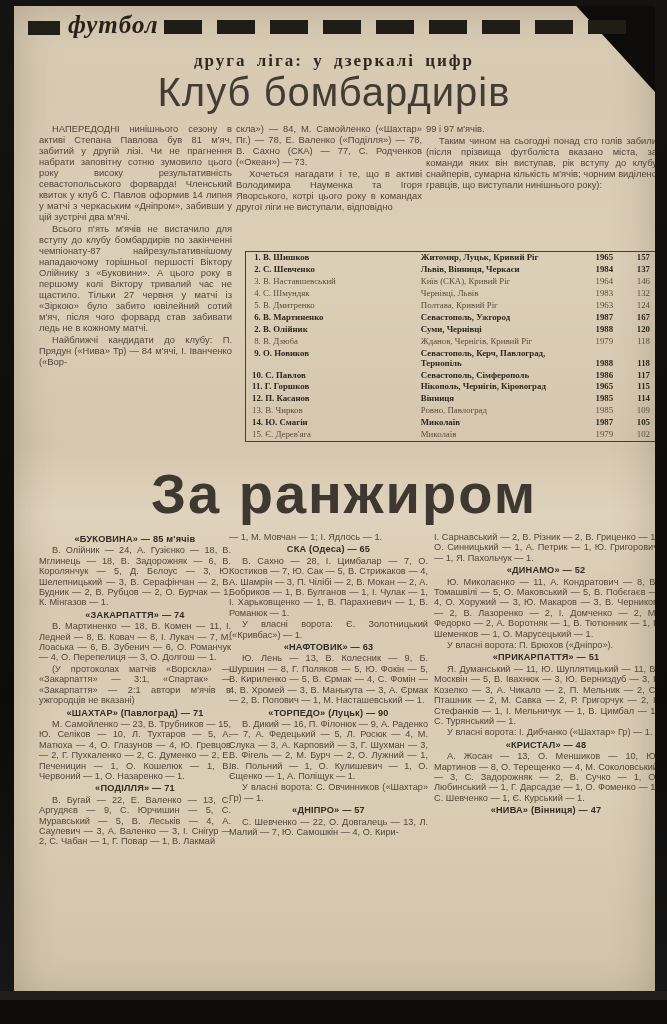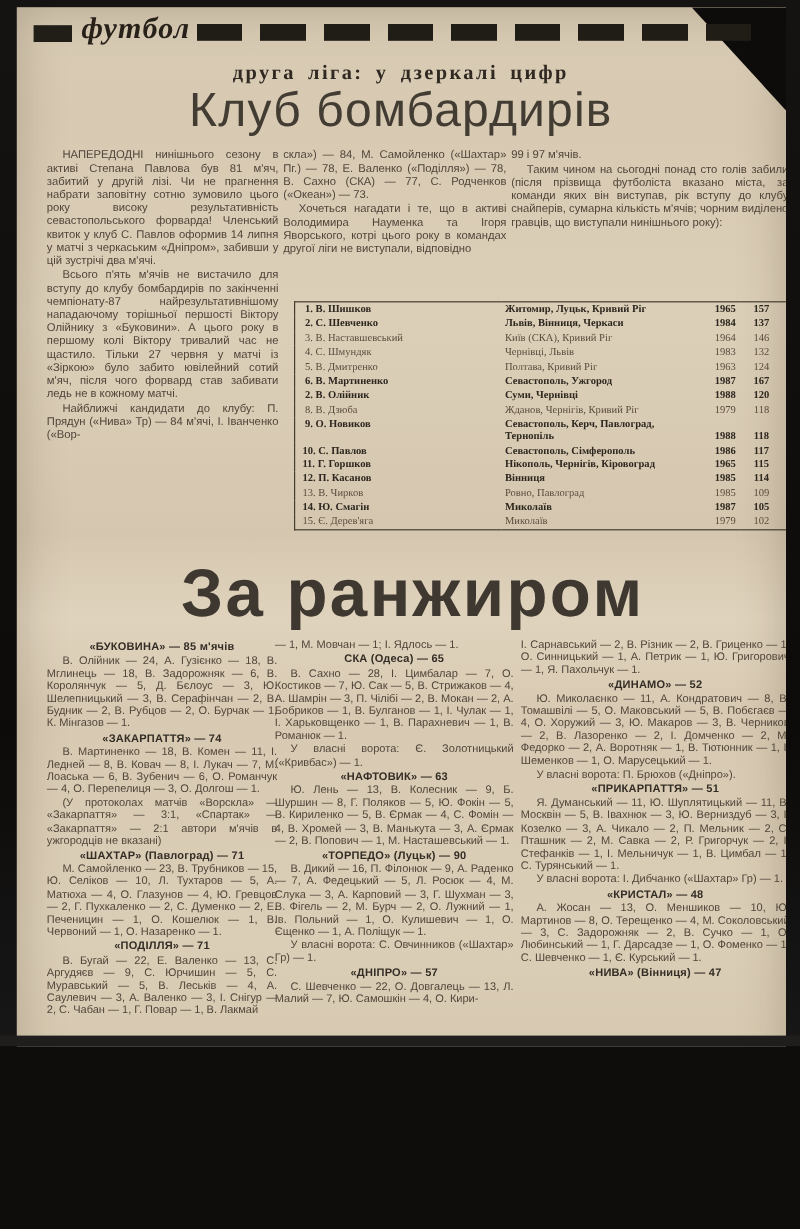--- a/index.html
+++ b/index.html
@@ -1,16 +1,16 @@
 <!DOCTYPE html>
 <html><head>
 <meta charset="utf-8">
 <style>
   html,body{margin:0;padding:0;background:#0e0d0c;}
-  .page{position:relative;width:667px;height:872px;overflow:hidden;
+  .page{position:relative;width:667px;height:1000px;overflow:hidden;
         background:linear-gradient(180deg,#141312 0%,#0c0b0a 70%,#181717 100%);
         font-family:"Liberation Sans",sans-serif;}
   .paper{position:absolute;left:14px;top:6px;width:641px;height:997px;overflow:hidden;
          background:linear-gradient(180deg,#d9ccb5 0%,#d7c9b2 9%,#dccfb8 26%,#d5c7af 44%,
                      #e0d3bd 51%,#d8cab2 59%,#dbceb6 78%,#d2c4ab 97%);
          box-shadow:inset 0 0 40px rgba(60,45,25,.25);}
   .corner-tear{position:absolute;top:0;right:0;width:96px;height:86px;background:#0d0c0a;
          clip-path:polygon(18% 0,100% 0,100% 100%);}
   .edge-shade{position:absolute;left:0;bottom:0;width:100%;height:10px;
          background:linear-gradient(180deg,rgba(20,15,8,0),rgba(20,15,8,.55));}
@@ -36,21 +36,21 @@
   .para{margin:0 0 1px 0;}
   .para.ind{text-indent:13px;}
   
   .scorers{position:absolute;left:231px;top:245px;width:416px;border-collapse:collapse;
          border:1.6px solid #453d31;font-family:"Liberation Serif",serif;
          font-size:8.8px;line-height:9.6px;color:#5a4c3d;}
   .scorers td{padding:1.2px 3px 1.2px 3px;vertical-align:bottom;}
   .scorers td.name{width:168px;vertical-align:top;white-space:pre;padding-left:6px;}
   .scorers td.cities{width:158px;vertical-align:top;}
   .scorers td.year{width:36px;text-align:right;}
-  .scorers td.goals{width:32px;text-align:center;padding-right:10px;}
+  .scorers td.goals{width:32px;text-align:right;padding-right:10px;}
   .scorers tr.b{font-weight:700;color:#2d271f;}
   
   .rank-title{position:absolute;left:60px;top:455px;width:540px;margin:0;text-align:center;
          font-size:56px;font-weight:700;color:#3e3830;letter-spacing:2px;}
   .rank-col{position:absolute;top:526px;height:472px;overflow:hidden;font-size:9.2px;
          line-height:10.4px;text-align:justify;color:#51453a;}
   .r1{left:25px;width:192px;}
   .r2{left:215px;width:199px;}
   .r3{left:420px;width:224px;}
   .team-h{text-align:center;font-weight:700;color:#332d25;margin:2px 0 1px 0;

